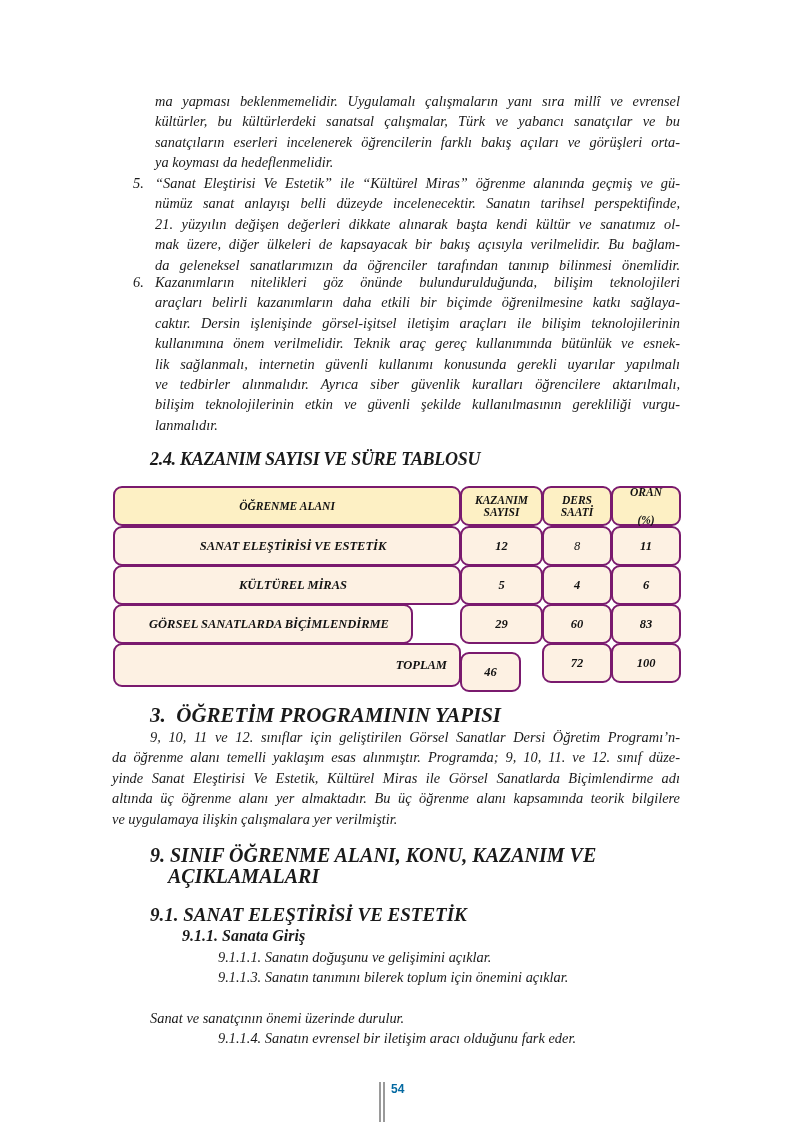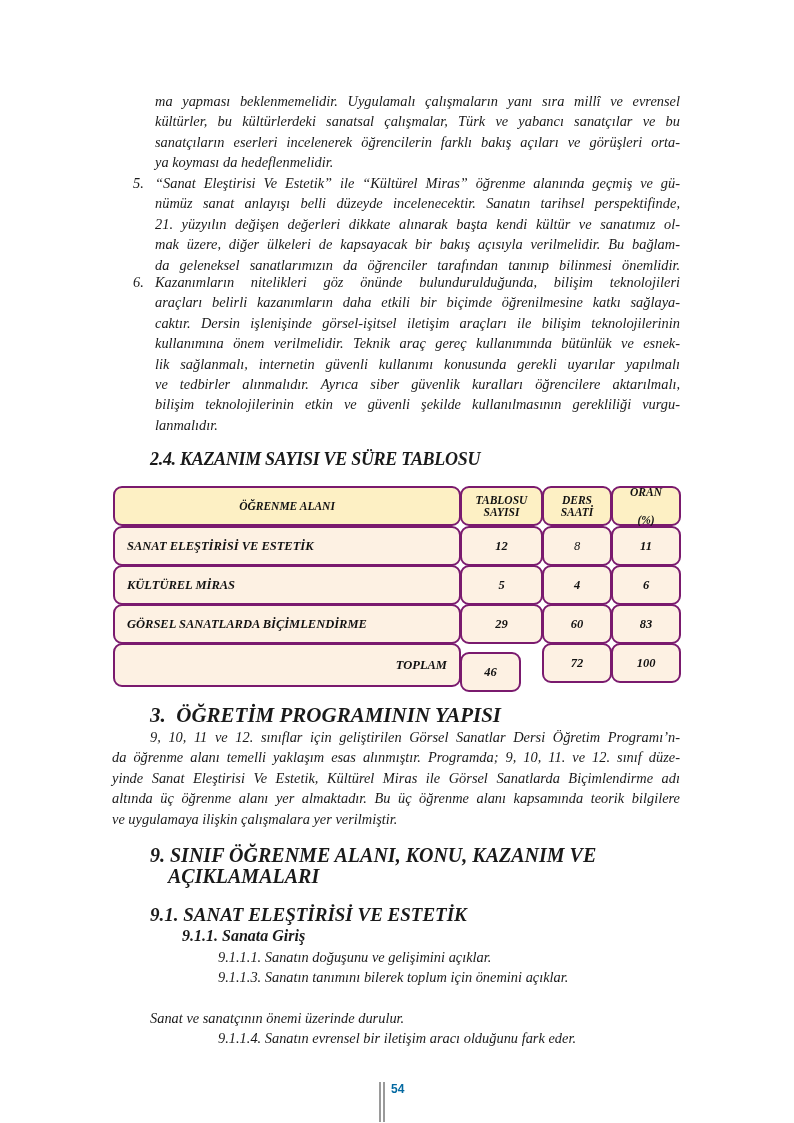--- a/index.html
+++ b/index.html
@@ -15,21 +15,21 @@
     .h-sec { font-weight: bold; font-style: italic; }
     
     .tbl { position: absolute; left: 113px; top: 486px; width: 568px; height: 197px; }
     .cell {
       position: absolute; box-sizing: border-box; border: 2px solid #7a1a6e; border-radius: 9px;
       display: flex; align-items: center; justify-content: center; text-align: center;
       font-style: italic; font-weight: bold; font-size: 12.5px; line-height: 14px; color: #111;
     }
     .cell.hdr { background: #fdf0c4; font-size: 11.5px; line-height: 12.5px; }
     .cell.body { background: #fdf1e3; }
-    .cell.left { justify-content: flex-start; padding-left: 12px; }
+    .cell.left { justify-content: center; padding-left: 12px; }
     .cell.right { justify-content: flex-end; padding-right: 12px; }
     .cell.normal { font-weight: normal; }
     .footer-bar { position: absolute; left: 379px; top: 1082px; width: 2px; height: 40px; background: #9a9a9a; }
     .footer-bar2 { position: absolute; left: 383px; top: 1082px; width: 2px; height: 40px; background: #9a9a9a; }
     .page-num { position: absolute; left: 391px; top: 1082px; font-family: "Liberation Sans", "DejaVu Sans", sans-serif; font-weight: bold; font-size: 12px; color: #0369a1; }
   </style>
 </head>
 <body>
 
 <div class="abs para" style="left:155px; top:91px; width:525px;">
@@ -61,21 +61,21 @@
 </div>
 
 <div class="abs h-sec" style="left:150px; top:449px; font-size:18px; letter-spacing:-0.3px;">2.4. KAZANIM SAYISI VE SÜRE TABLOSU</div>
 
 <div class="tbl">
 
   <div class="cell hdr" style="left:0; top:0; width:348px; height:40px;justify-content:center;">
     <span>ÖĞRENME ALANI</span>
   </div>
   <div class="cell hdr" style="left:347px; top:0; width:83px; height:40px; flex-direction:column;">
-    <span>TABLOSU</span>
+    <span>KAZANIM</span>
     <span>SAYISI</span>
   </div>
   <div class="cell hdr" style="left:429px; top:0; width:70px; height:40px; flex-direction:column;">
     <span>DERS</span>
     <span>SAATİ</span>
   </div>
   <div class="cell hdr" style="left:498px; top:0; width:70px; height:40px; flex-direction:column;gap:16px;">
     <span>ORAN</span>
     <span>(%)</span>
   </div>
@@ -99,21 +99,21 @@
   <div class="cell body" style="left:347px; top:79px; width:83px; height:40px;">
     <span>5</span>
   </div>
   <div class="cell body" style="left:429px; top:79px; width:70px; height:40px;">
     <span>4</span>
   </div>
   <div class="cell body" style="left:498px; top:79px; width:70px; height:40px;">
     <span>6</span>
   </div>
 
-  <div class="cell body left" style="left:0; top:118px; width:348px; height:40px;font-style:italic;">
+  <div class="cell body left" style="left:0; top:118px; width:300px; height:40px;font-style:italic;">
     <span>GÖRSEL SANATLARDA BİÇİMLENDİRME</span>
   </div>
   <div class="cell body" style="left:347px; top:118px; width:83px; height:40px;">
     <span>29</span>
   </div>
   <div class="cell body" style="left:429px; top:118px; width:70px; height:40px;">
     <span>60</span>
   </div>
   <div class="cell body" style="left:498px; top:118px; width:70px; height:40px;">
     <span>83</span>

